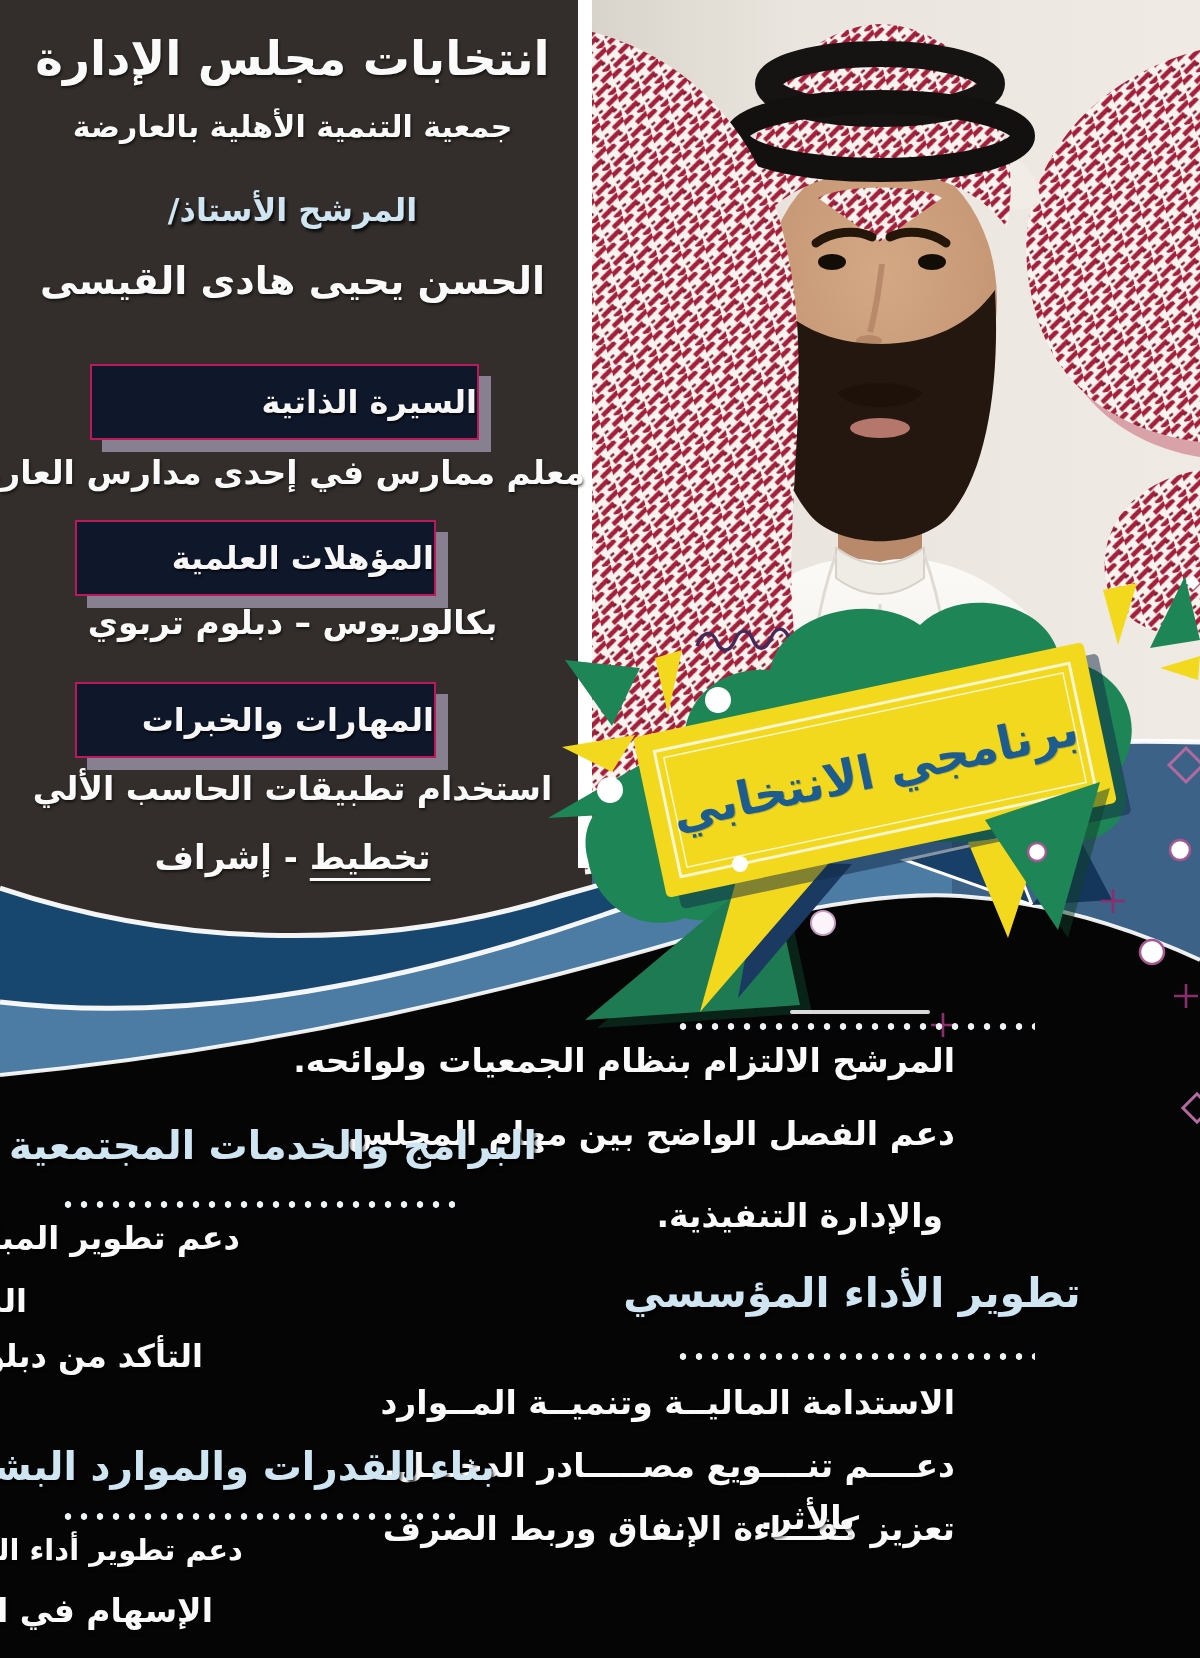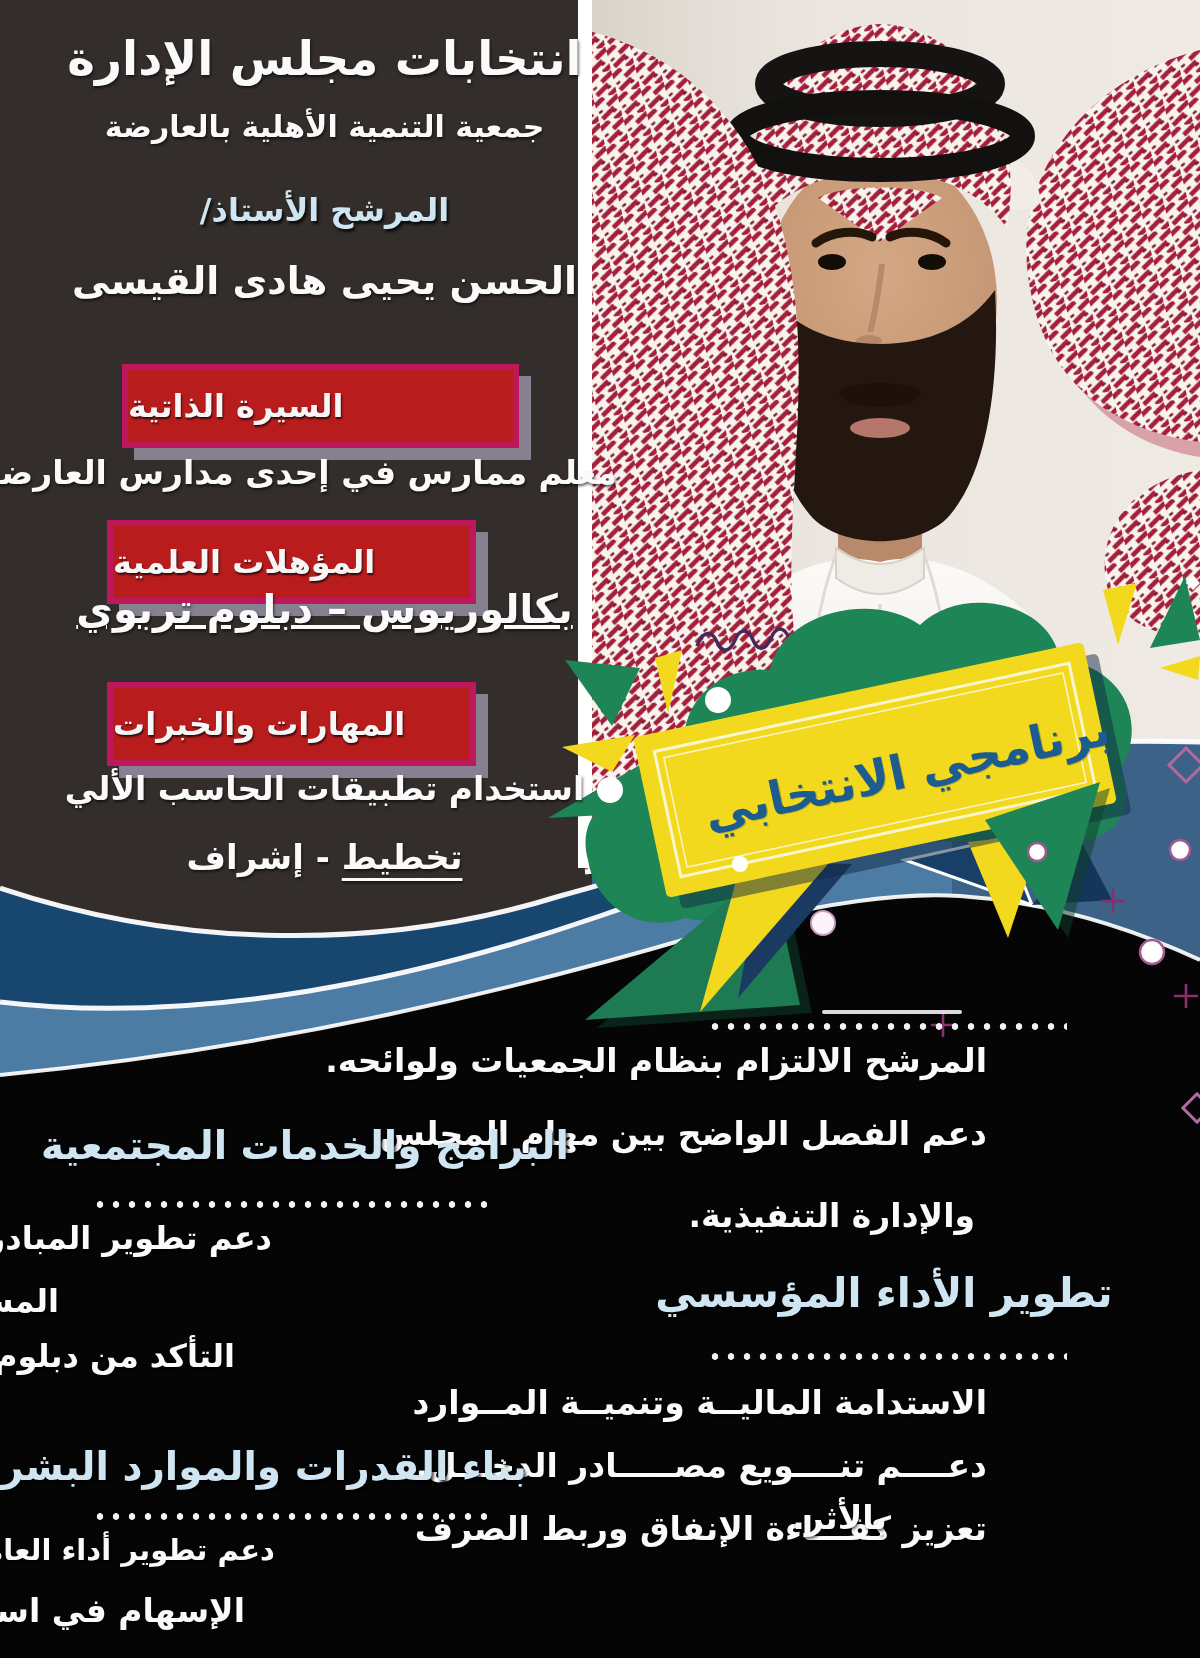--- a/index.html
+++ b/index.html
@@ -1,30 +1,30 @@
 <!DOCTYPE html>
 <html lang="ar" dir="rtl"><head>
 <meta charset="utf-8">
 <style>
   html,body{margin:0;padding:0;background:#000;}
   #poster{
     position:relative;width:1200px;height:1658px;overflow:hidden;
     font-family:"DejaVu Sans",sans-serif;direction:rtl;
   }
   #bg{position:absolute;left:0;top:0;z-index:0;}
-  #text-layer{position:absolute;left:0;top:0;width:960px;height:1658px;z-index:2;margin-left:32px;}
+  #text-layer{position:absolute;left:0;top:0;width:960px;height:1658px;z-index:2;}
   .t{position:absolute;white-space:nowrap;direction:rtl;color:#fafafa;font-weight:bold;
      text-shadow:1px 2px 3px rgba(0,0,0,.6);line-height:1.25;}
   .center{text-align:center;}
   .lp{left:0;width:585px;text-align:center;}
   .bluehead{color:#cfe6f2;text-shadow:2px 3px 3px rgba(0,0,0,.75);}
   .panelbox{
-    position:absolute;background:#b91c1c;border:6px solid #be185d;
+    position:absolute;background:#0f172a;border:2px solid #be185d;
     box-shadow:12px 12px 0 rgba(139,133,150,.95);
-    display:flex;align-items:center;justify-content:flex-end;
+    display:flex;align-items:center;justify-content:flex-start;
     color:#f6f6f6;font-weight:bold;text-shadow:1px 2px 2px rgba(0,0,0,.7);
   }
   .dots{position:absolute;height:9px;
     background-image:radial-gradient(circle,#eef3f5 3px,rgba(0,0,0,0) 3.6px);
     background-size:16px 9px;background-repeat:repeat-x;background-position:left center;}
   .u{text-decoration:underline;text-decoration-thickness:3px;text-underline-offset:9px;}
   #badge-label{
     position:absolute;left:645px;top:688px;width:460px;height:164px;
     display:flex;align-items:center;justify-content:center;
     transform:rotate(-12deg);color:#1d5c8f;font-weight:bold;font-size:47px;
@@ -194,21 +194,21 @@
     <div class="t lp" style="top:258px;font-size:38px;">الحسن يحيى هادى القيسى</div>
 
     <div class="panelbox" style="left:90px;top:364px;width:385px;height:72px;font-size:32px;">
       <span>السيرة الذاتية</span>
     </div>
     <div class="t lp" style="top:452px;font-size:33px;">معلم ممارس في إحدى مدارس العارضة</div>
 
     <div class="panelbox" style="left:75px;top:520px;width:357px;height:72px;font-size:32px;">
       <span>المؤهلات العلمية</span>
     </div>
-    <div class="t lp" style="top:584px;font-size:40px;text-decoration:underline;">بكالوريوس – دبلوم تربوي</div>
+    <div class="t lp" style="top:602px;font-size:33px;">بكالوريوس – دبلوم تربوي</div>
 
     <div class="panelbox" style="left:75px;top:682px;width:357px;height:72px;font-size:32px;">
       <span>المهارات والخبرات</span>
     </div>
     <div class="t lp" style="top:768px;font-size:33px;">استخدام تطبيقات الحاسب الألي</div>
     <div class="t lp" style="top:836px;font-size:34px;">
       <span class="u">تخطيط</span><span> - إشراف</span>
     </div>
 
     <div id="badge-label">برنامجي الانتخابي</div>

